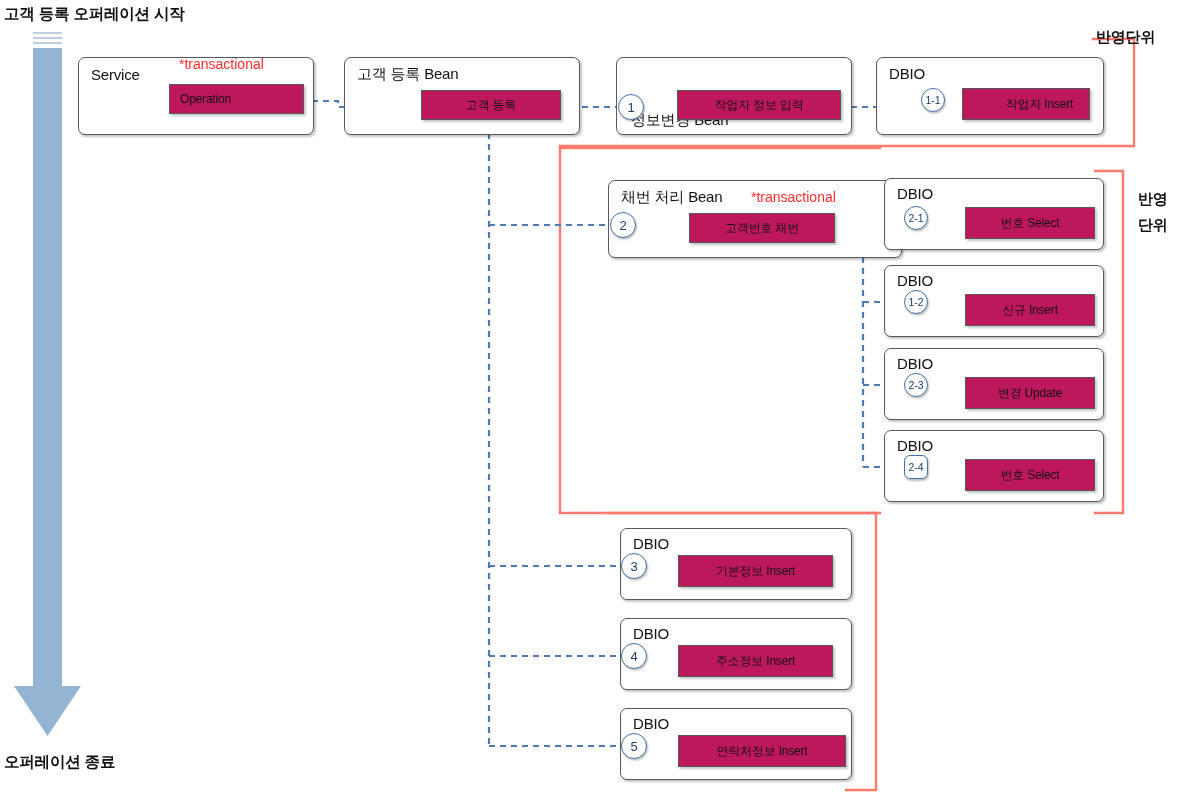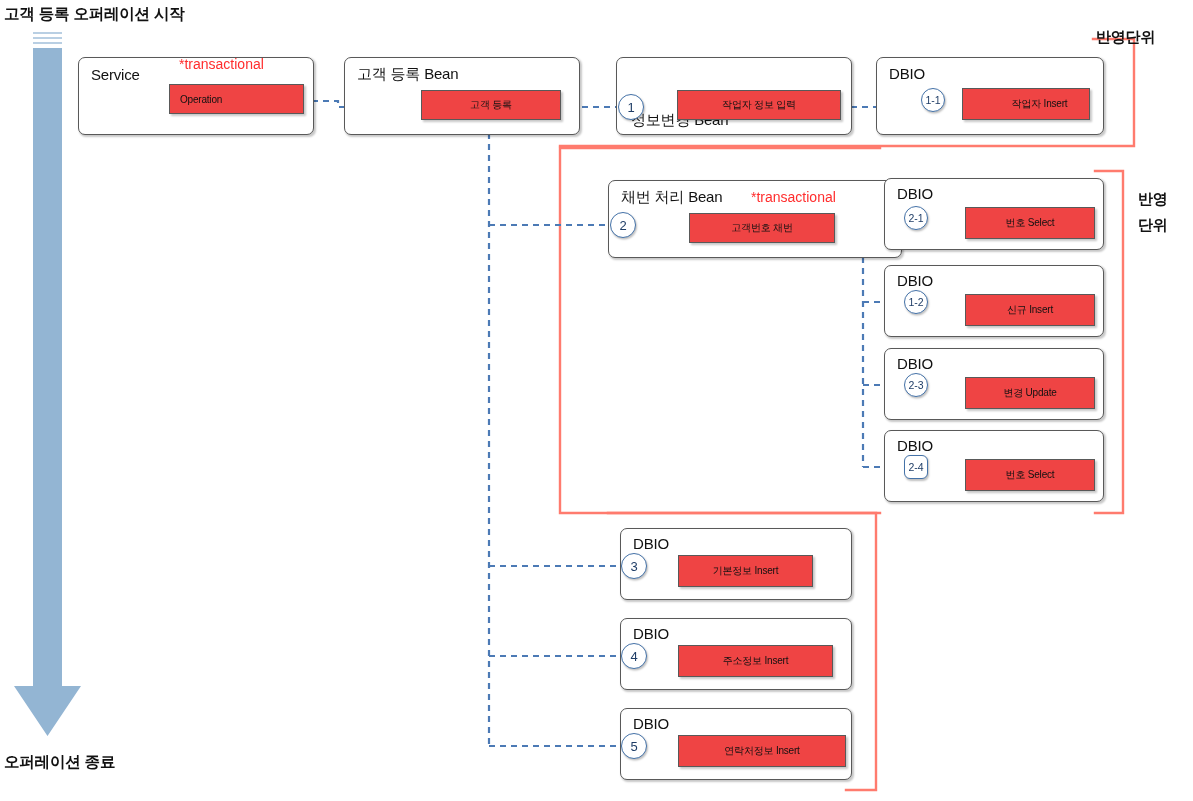--- a/index.html
+++ b/index.html
@@ -50,24 +50,24 @@
     font-size:14px;
     color:#ff2d2d;
     white-space:nowrap;
     font-weight:normal;
   }
 
   
   .inner{
     position:absolute;
     border:1.4px solid #595959;
-    background:#ef4444;
+    background:#be185d;
     box-sizing:border-box;
     display:flex;align-items:center;justify-content:center;
-    font-size:10px;
+    font-size:12px;
     color:#111;
     white-space:nowrap;
     letter-spacing:-0.2px;
     box-shadow:1.5px 1.5px 2px rgba(0,0,0,0.22);
   }
 
   
   .circ{
     position:absolute;
     border:1.6px solid #4472a8;
@@ -209,21 +209,21 @@
   <div class="circ small" style="left:904px;top:373px;">2-3</div>
 
   <div class="comp" style="left:884px;top:430px;width:220px;height:72px;">
     <div class="title" style="left:12px;top:6px;">DBIO</div>
     <div class="inner" style="left:80px;top:28px;width:130px;height:32px;">번호 Select</div>
   </div>
   <div class="circ small" style="left:904px;top:455px;border-radius:6px;">2-4</div>
 
   <div class="comp" style="left:620px;top:528px;width:232px;height:72px;">
     <div class="title" style="left:12px;top:6px;">DBIO</div>
-    <div class="inner" style="left:57px;top:26px;width:135px;height:32px;">기본정보 Insert</div>
+    <div class="inner" style="left:57px;top:26px;width:155px;height:32px;">기본정보 Insert</div>
   </div>
   <div class="circ big" style="left:621px;top:553px;">3</div>
 
   <div class="comp" style="left:620px;top:618px;width:232px;height:72px;">
     <div class="title" style="left:12px;top:6px;">DBIO</div>
     <div class="inner" style="left:57px;top:26px;width:155px;height:32px;">주소정보 Insert</div>
   </div>
   <div class="circ big" style="left:621px;top:643px;">4</div>
 
   <div class="comp" style="left:620px;top:708px;width:232px;height:72px;">

